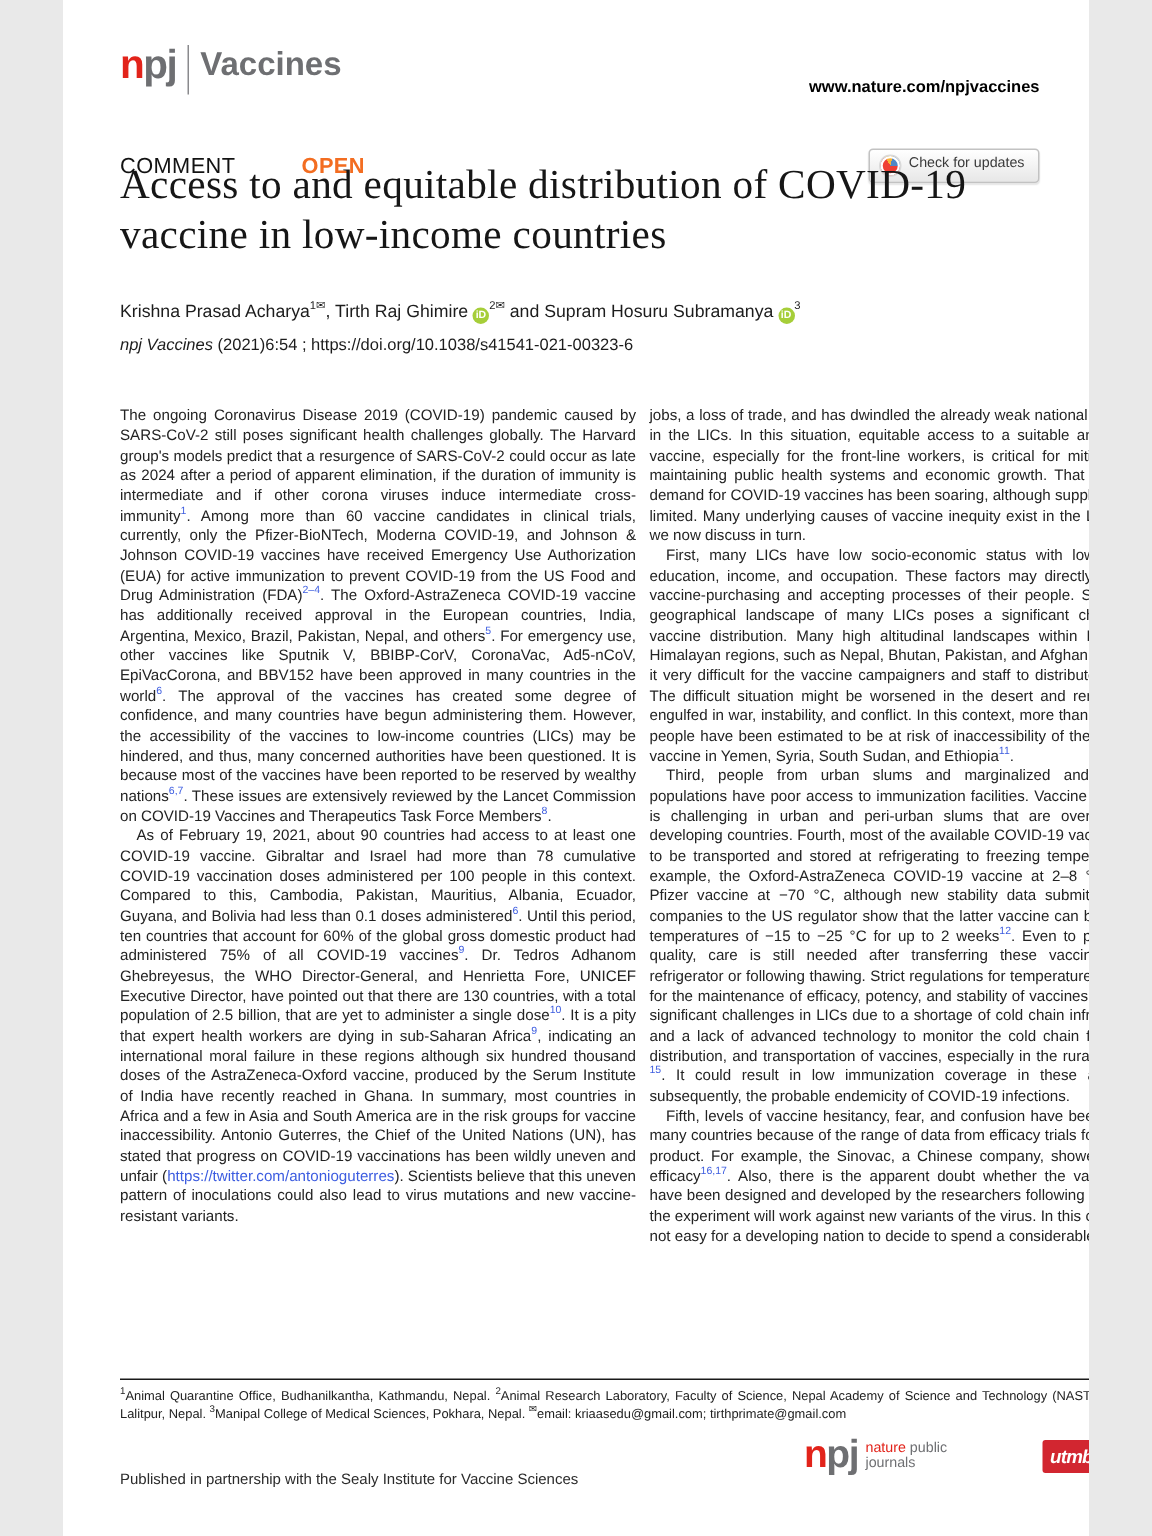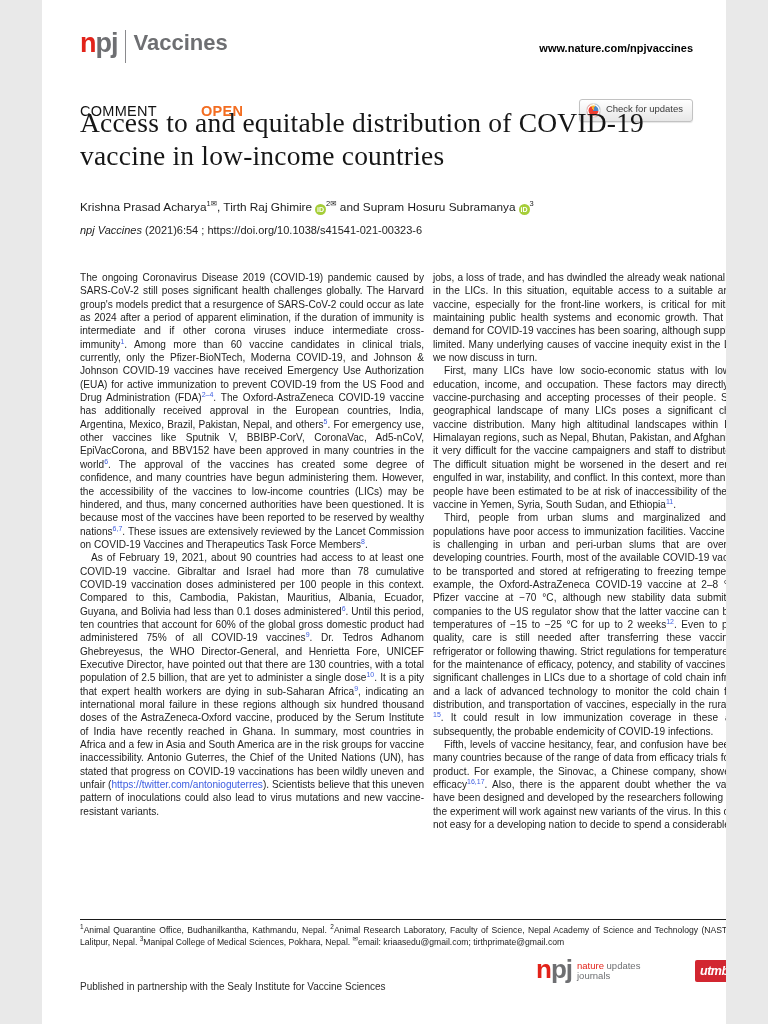--- a/index.html
+++ b/index.html
@@ -8,21 +8,21 @@
 
   
   .header{position:absolute;top:30px;left:38px;right:33px;display:flex;
           justify-content:space-between;align-items:flex-start;}
   .brand{display:flex;align-items:flex-start;}
   .brand-npj{font-size:27px;font-weight:700;letter-spacing:-1px;line-height:1;}
   .brand-n{color:#e2231a;}
   .brand-pj{color:#6e6f72;}
   .brand-bar{border-left:1.5px solid #8a8a8d;height:33px;margin:0 8px 0 7px;}
   .brand-journal{font-size:22px;color:#6e6f72;font-weight:700;line-height:1.1;margin-top:1px;}
-  .site-url{font-size:11px;font-weight:700;color:#000;margin-top:12px;}
+  .site-url{font-size:11px;font-weight:700;color:#000;margin-top:22px;}
 
   
   .kicker{position:absolute;top:99px;left:38px;right:33px;display:flex;align-items:center;}
   .kicker-type{font-weight:400;font-size:14.5px;letter-spacing:0.3px;color:#121212;}
   .kicker-open{font-weight:700;font-size:14.5px;letter-spacing:0.3px;color:#f36d21;margin-left:44px;}
   .check-badge{margin-left:auto;display:flex;align-items:flex-start;gap:5px;cursor:pointer;
                border:1px solid #c2c2c2;border-radius:3px;background:linear-gradient(#ffffff,#e7e7e7);
                padding:3px 9px 3px 6px;font-size:9.5px;color:#3a3a3a;box-shadow:0 1px 1px rgba(0,0,0,.1);}
   .crossmark-icon{width:13px;height:13px;border-radius:50%;
                background:conic-gradient(from 200deg,#ef3e33 0 130deg,#f9b233 130deg 175deg,#4f87c5 175deg 255deg,#ef3e33 255deg 360deg);
@@ -111,21 +111,21 @@
   </div>
 
   <div class="footnote-rule"></div>
   <div class="footnote"><sup>1</sup>Animal Quarantine Office, Budhanilkantha, Kathmandu, Nepal. <sup>2</sup>Animal Research Laboratory, Faculty of Science, Nepal Academy of Science and Technology (NAST), Khumaltar, Lalitpur, Nepal. <sup>3</sup>Manipal College of Medical Sciences, Pokhara, Nepal. <sup>✉</sup>email: kriaasedu@gmail.com; tirthprimate@gmail.com</div>
 
   <div class="footer-partnership">Published in partnership with the Sealy Institute for Vaccine Sciences</div>
 
   <div class="footer-npj">
     <div class="fnpj-text"><span class="brand-n">n</span><span class="brand-pj">pj</span></div>
     <div class="fnpj-right">
-      <div><span class="fnpj-nature">nature</span><span> updates</span></div>
+      <div><span class="fnpj-nature">nature</span><span> public</span></div>
       <div>journals</div>
     </div>
   </div>
 
   <div class="footer-utmb">
     <div class="utmb-box">utmb</div>
     <div class="utmb-right">
       <div class="utmb-health">Health</div>
       <div class="utmb-sub">
         <div>Sealy Institute for</div>

